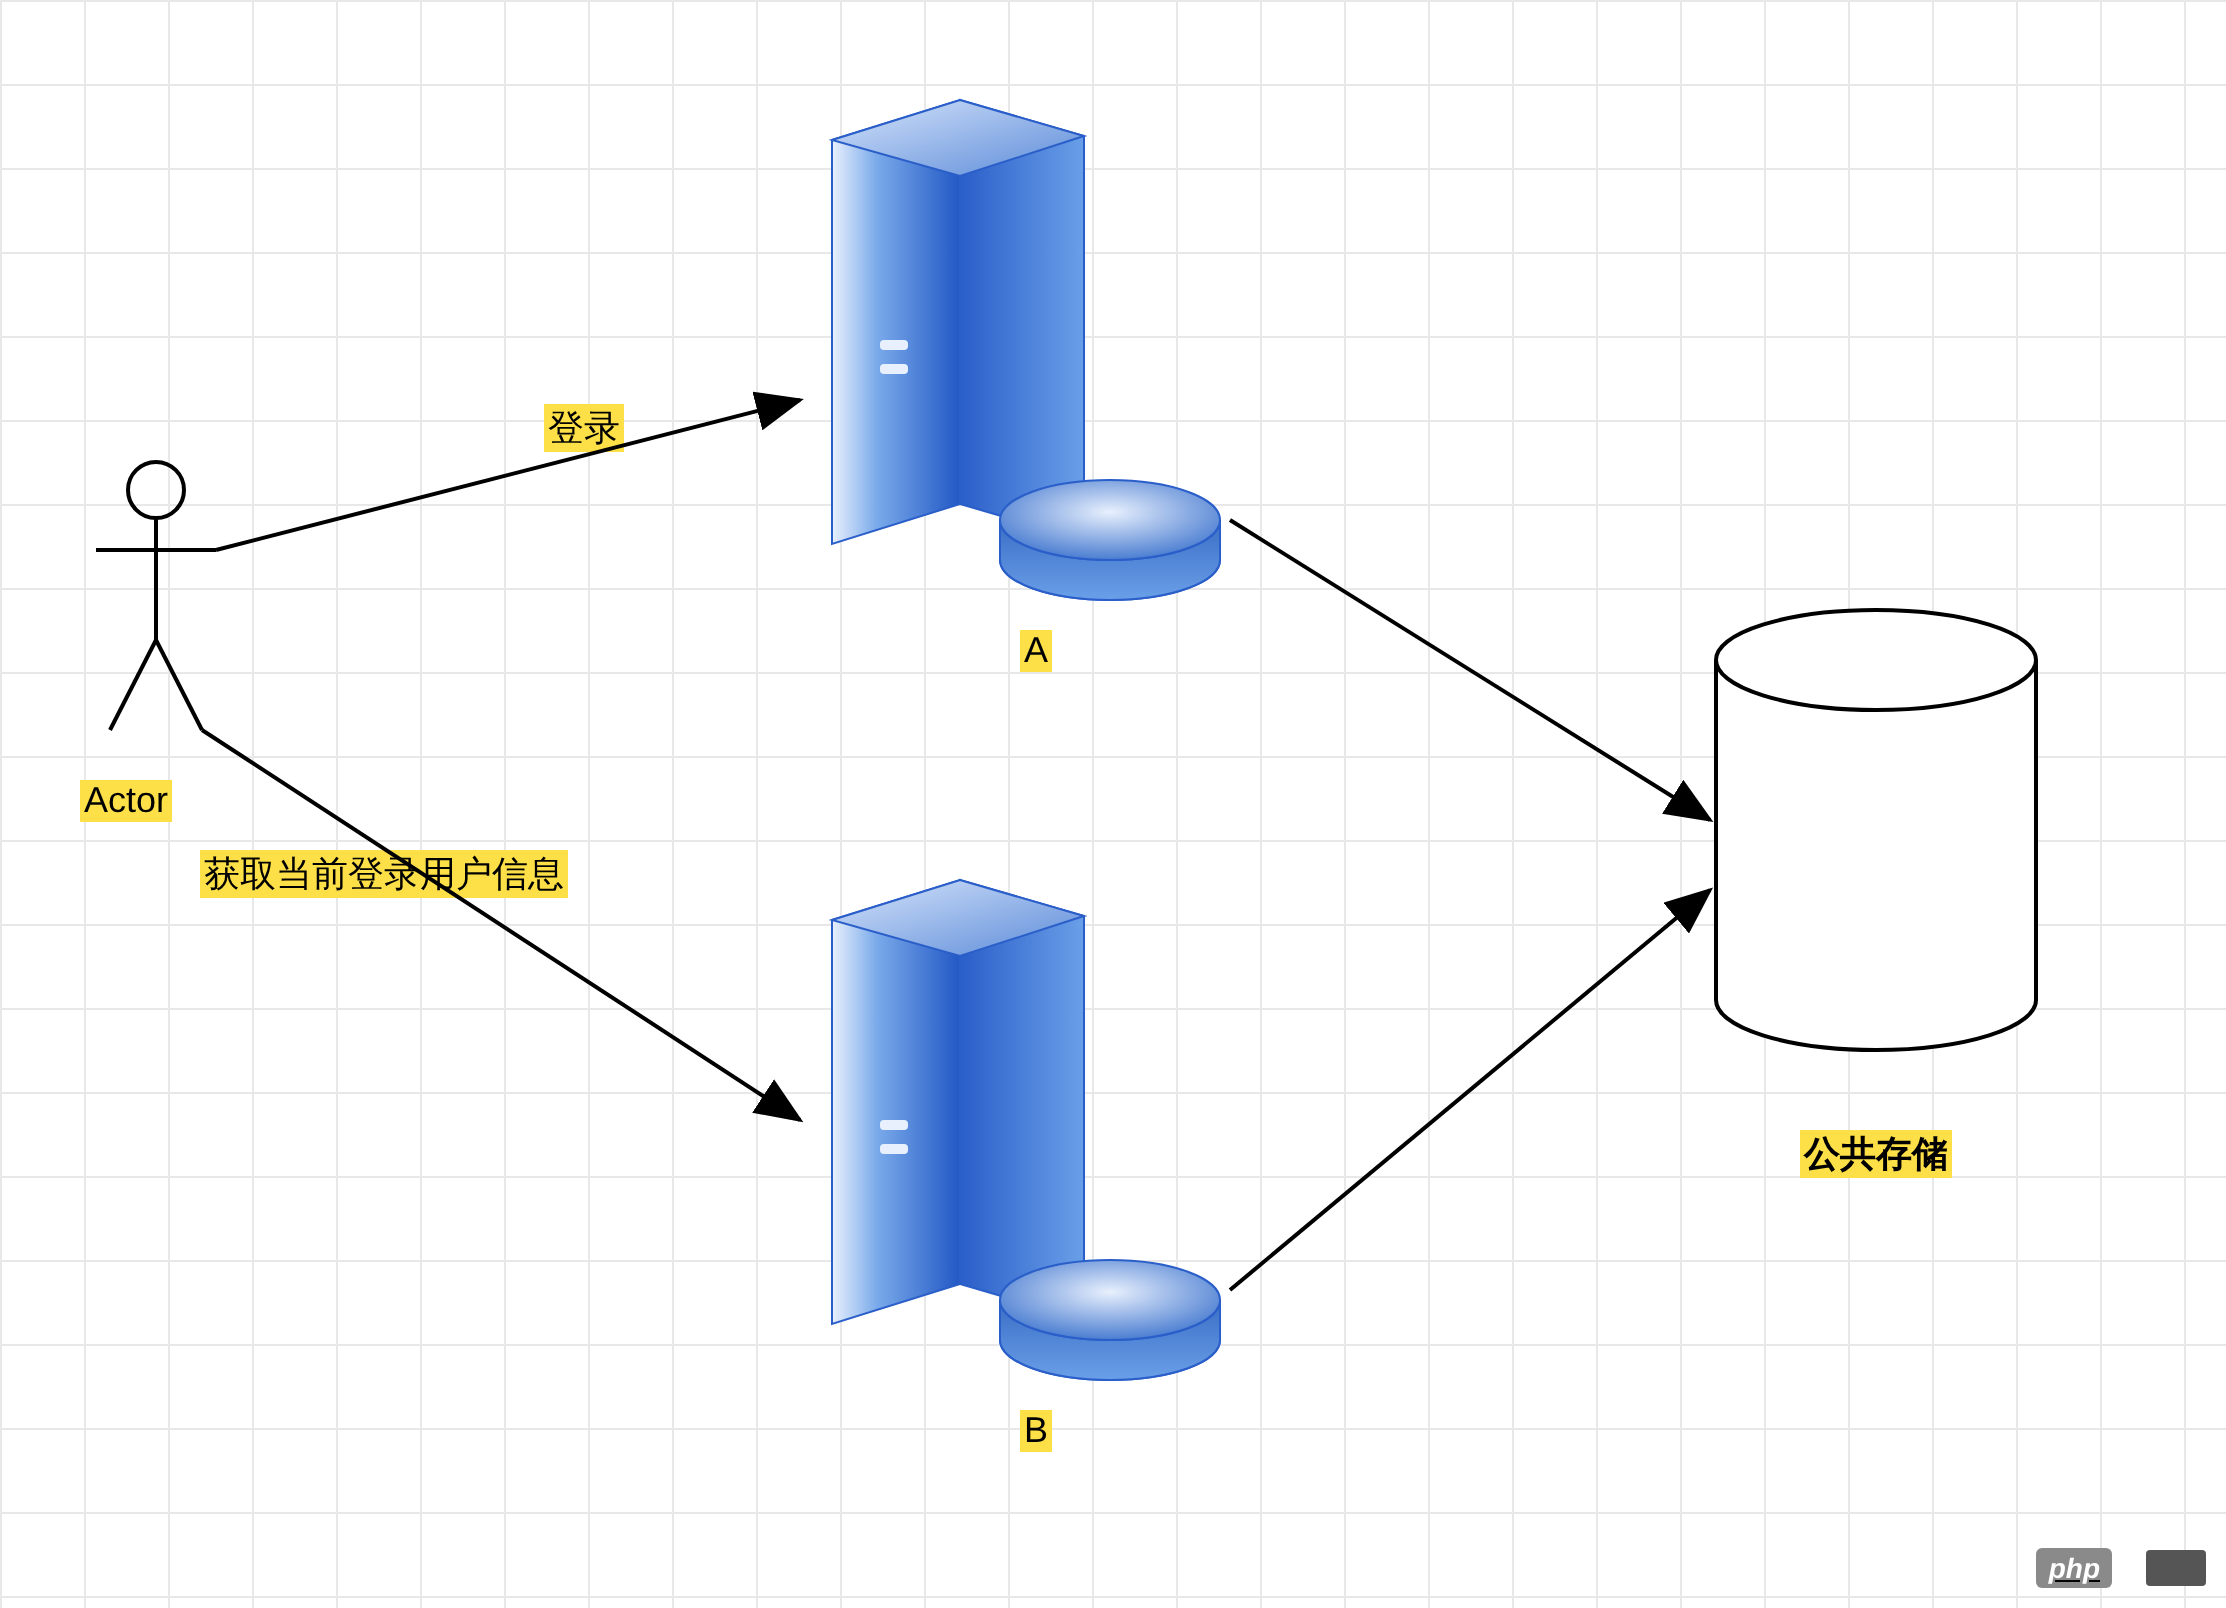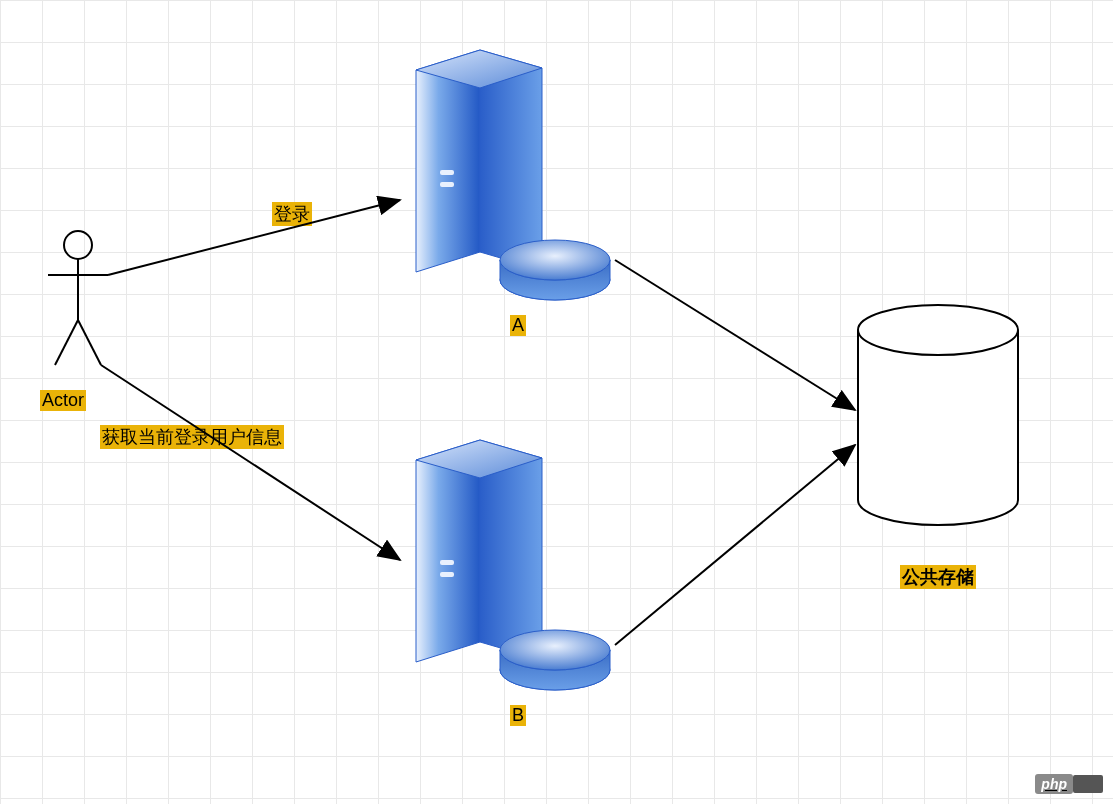--- a/index.html
+++ b/index.html
@@ -22,30 +22,30 @@
   .canvas {
     position: absolute;
     inset: 0;
     z-index: 1;
   }
   .label {
     position: absolute;
     font-size: 18px;
     color: #000;
     white-space: nowrap;
-    background: #eab308;
+    background: #fde047;
     padding: 0 2px;
   }
   .watermark {
     position: absolute;
     right: 10px;
     bottom: 10px;
     display: flex;
     align-items: center;
-    gap: 0;
+    gap: 17px;
     z-index: 5;
     text-decoration: underline;
   }
   .watermark-badge {
     background: #8a8a8a;
     color: #fff;
     font-weight: bold;
     font-style: italic;
     padding: 2px 6px;
     border-radius: 3px;

